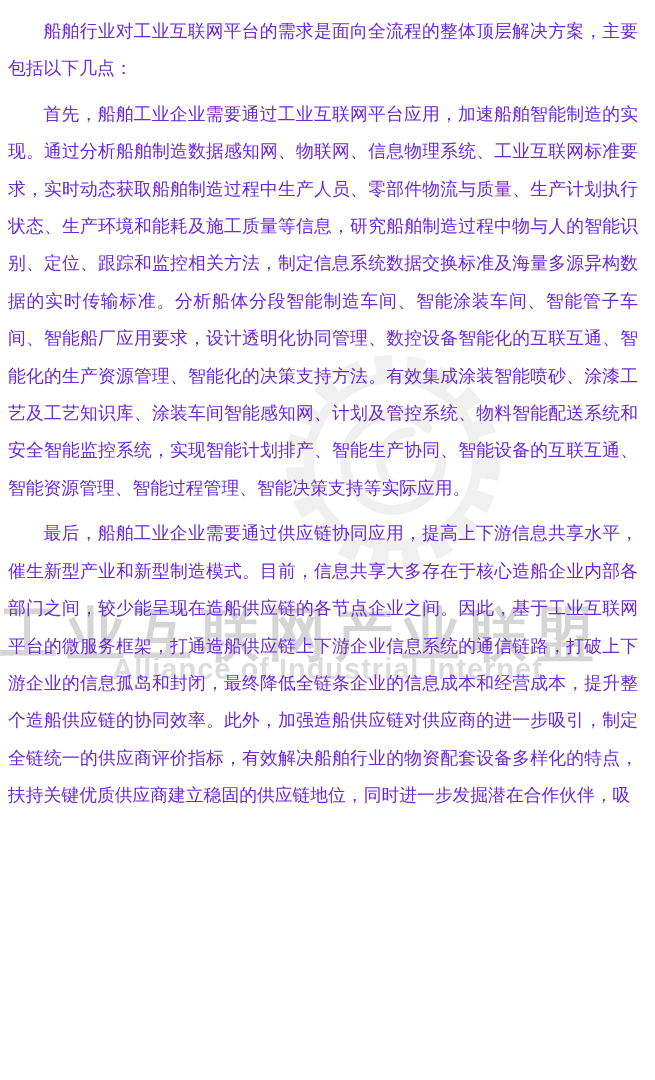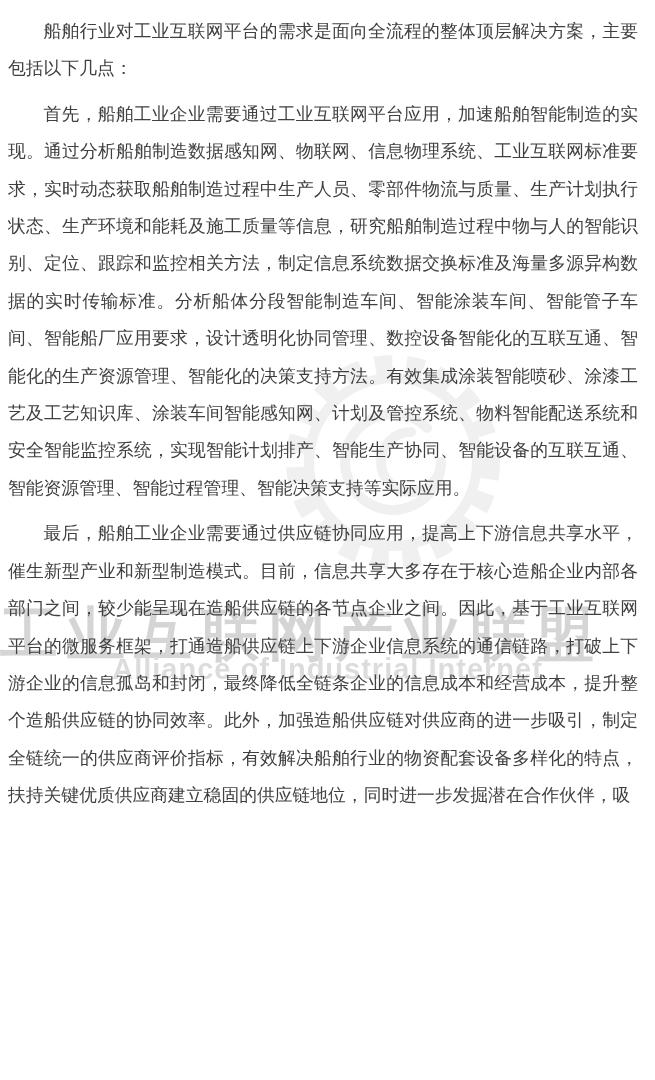--- a/index.html
+++ b/index.html
@@ -24,21 +24,21 @@
     padding: 13px 17px 0 8px;
   }
   .content p {
     margin: 0 0 8px 0;
     font-size: 17.8px;
     line-height: 37.4px;
     text-align: justify;
     text-indent: 2em;
     letter-spacing: 0;
     word-break: break-all;
-    color: #404040;
+    color: #6d28d9;
   }
   .watermark {
     position: absolute;
     inset: 0;
     z-index: 0;
     pointer-events: none;
     user-select: none;
   }
   .wm-gear {
     position: absolute;

